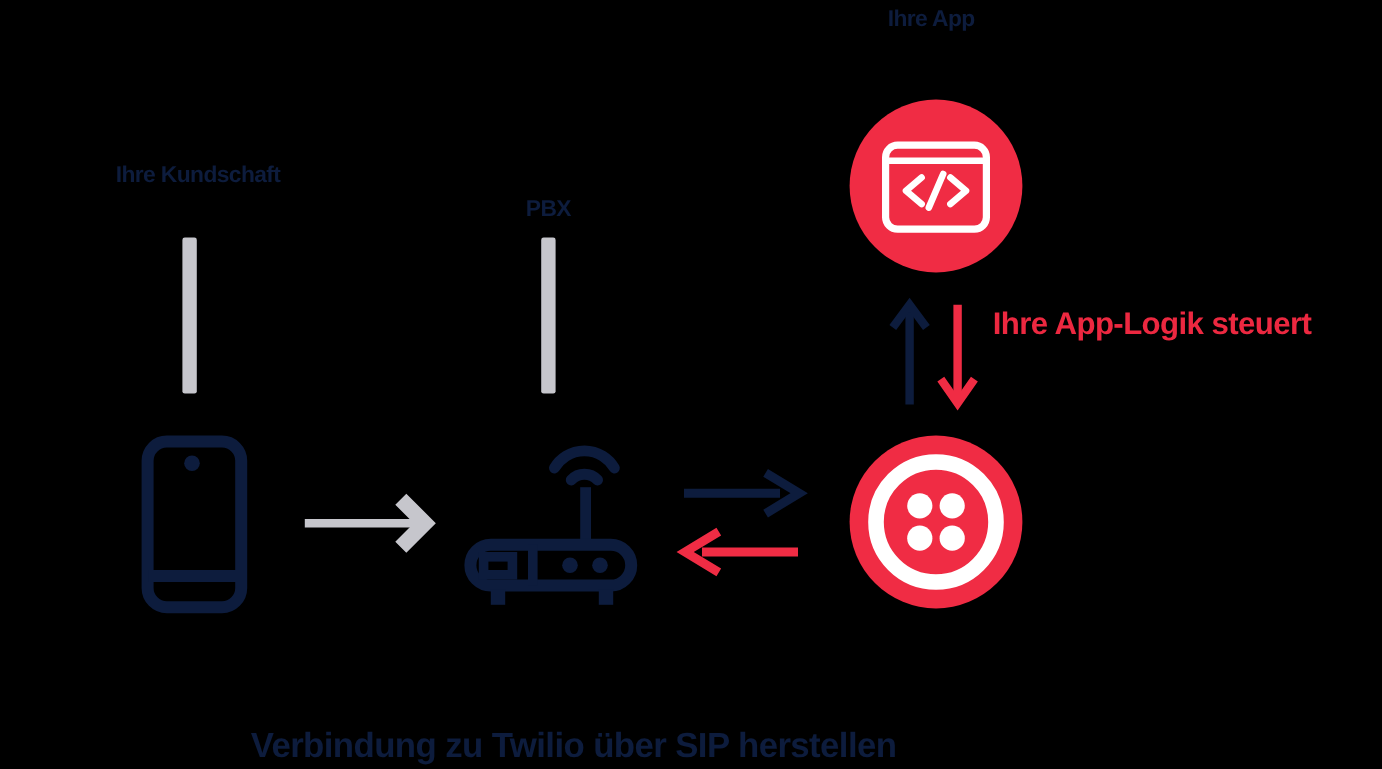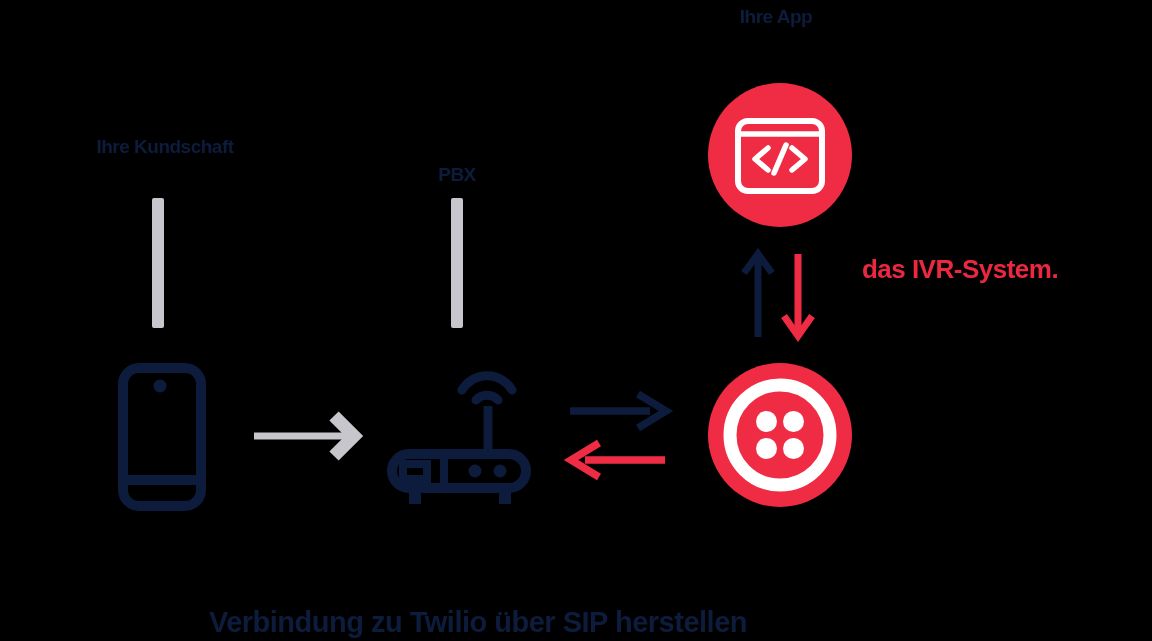--- a/index.html
+++ b/index.html
@@ -122,21 +122,21 @@
       <path class="stroke-navy" d="M11 26 L25 7 L39 26" stroke-width="7" stroke-linejoin="miter"></path>
     </g>
     <g>
       <line class="stroke-red" x1="65" y1="7" x2="65" y2="87" stroke-width="7"></line>
       <path class="stroke-red" d="M51 69 L65 89 L79 69" stroke-width="7" stroke-linejoin="miter"></path>
     </g>
   </svg>
 </div>
 
 <div class="abs annotation-red" style="left:810px; top:252px; width:300px;">
-  <div>das IVR-System.</div>
+  <div>Ihre App-Logik steuert</div>
 </div>
 
 <div class="abs" style="left:708px; top:363px;">
   <svg width="144" height="144" viewBox="0 0 144 144">
     <circle class="fill-red" cx="72" cy="72" r="72"></circle>
     <circle class="stroke-white" cx="72" cy="72" r="50" stroke-width="13"></circle>
     <circle class="fill-white" cx="58.5" cy="58.5" r="10.5"></circle>
     <circle class="fill-white" cx="85.5" cy="58.5" r="10.5"></circle>
     <circle class="fill-white" cx="58.5" cy="85.5" r="10.5"></circle>
     <circle class="fill-white" cx="85.5" cy="85.5" r="10.5"></circle>

